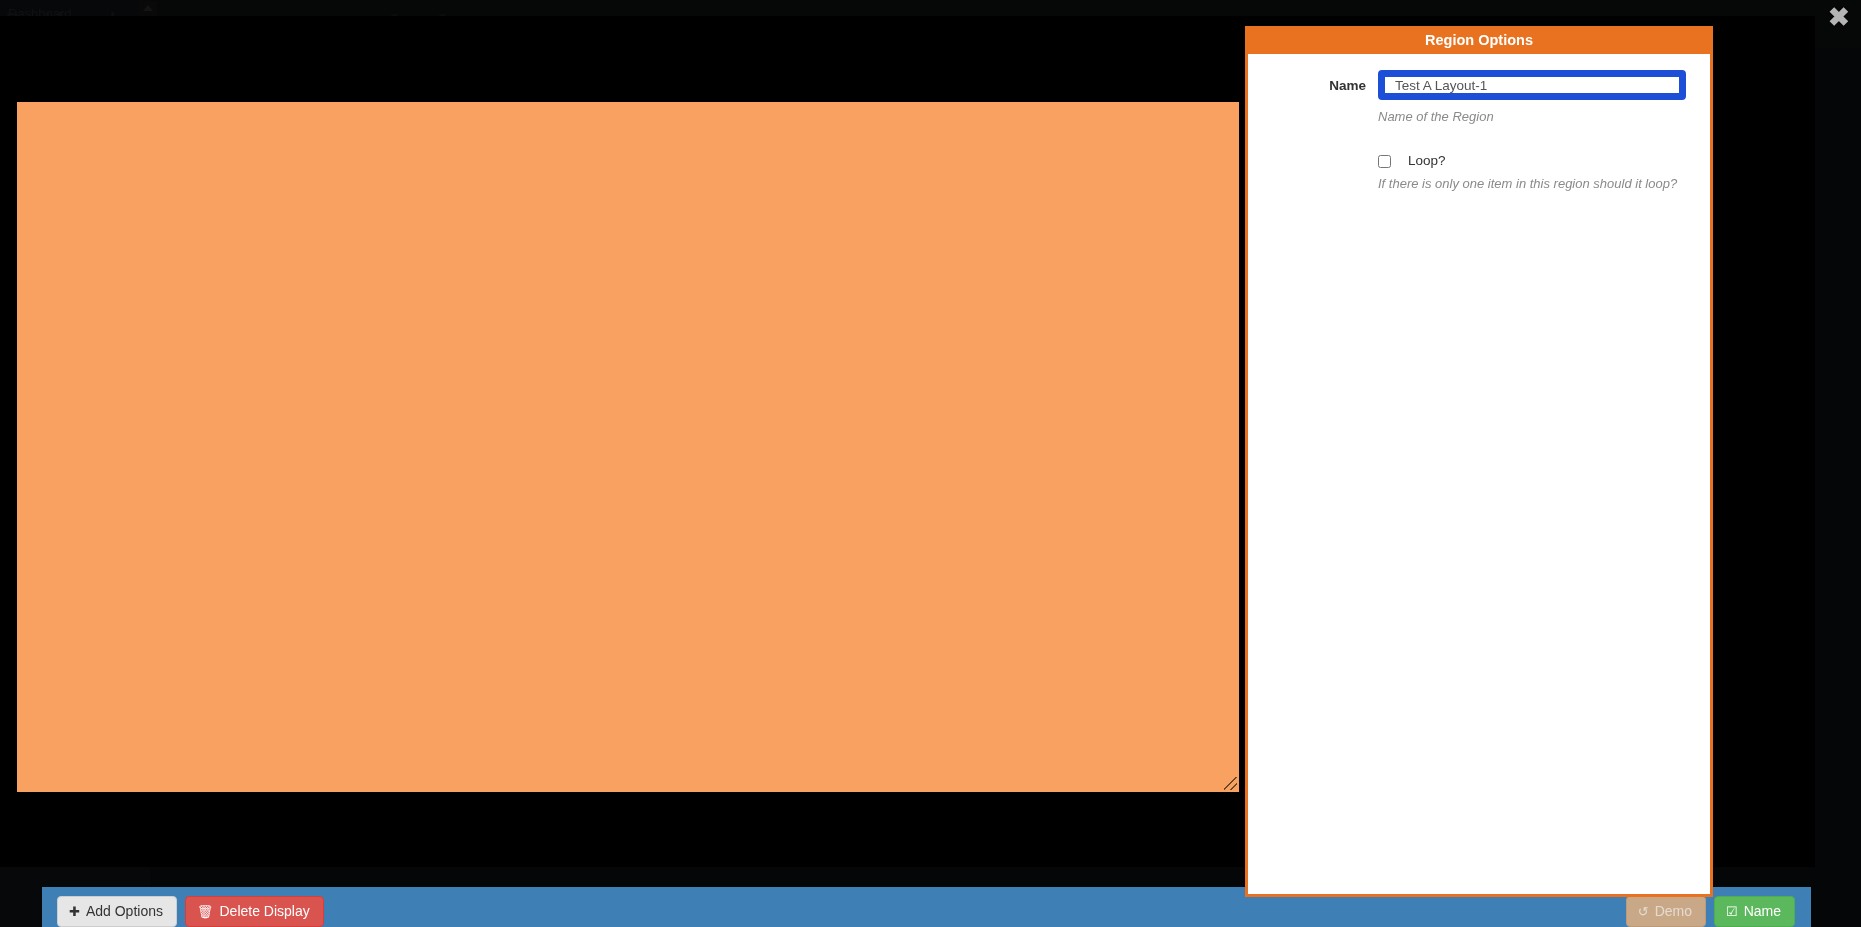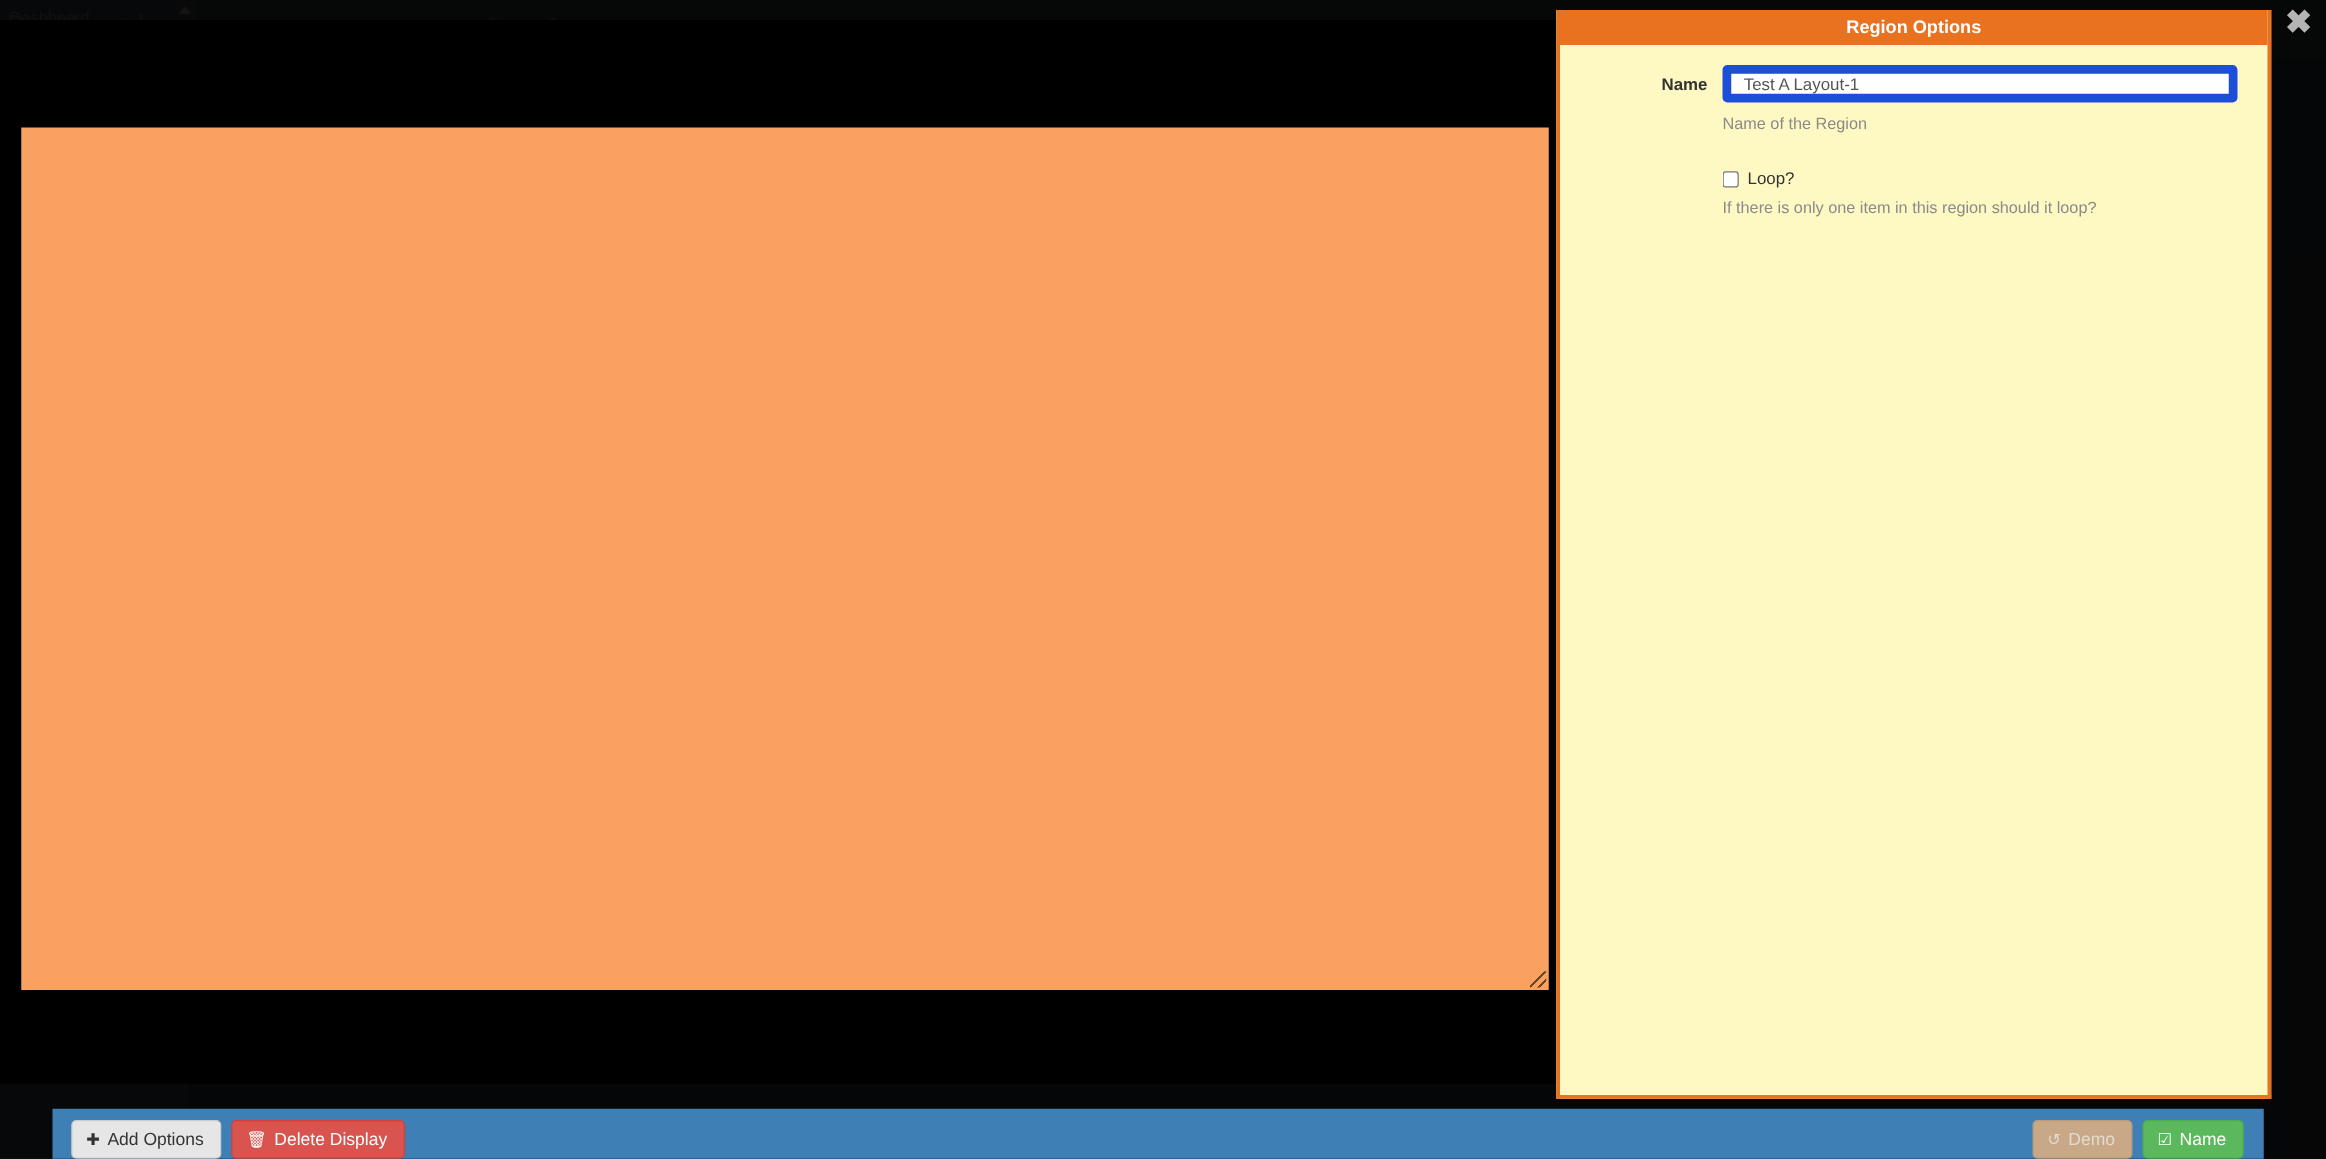--- a/index.html
+++ b/index.html
@@ -215,23 +215,23 @@
   .btn-success {
     background: #5cb85c;
     border-color: #4cae4c;
     color: #fff;
   }
   .glyph { font-size: 13px; line-height: 13px; }
 
   
   .panel {
     position: absolute;
-    left: 1245px; top: 8px;
-    width: 572px; height: 871px;
-    background: #fef9c3;
+    left: 1245px; top: 26px;
+    width: 468px; height: 871px;
+    background: #ffffff;
     border: 3px solid #e8721f;
     border-top: none;
     display: flex;
     flex-direction: column;
   }
   .panel-header {
     background: #e8721f;
     color: #ffffff;
     font-size: 14.5px;
     font-weight: bold;
@@ -299,25 +299,26 @@
     font-size: 13.5px;
     font-family: "Liberation Sans", sans-serif;
     padding: 5px 10px;
     outline: none;
   }
   .help-text {
     font-size: 13px;
     color: #8a8a8a;
     margin-top: 9px;
     line-height: 16px;
+    font-style: italic;
   }
   .checkbox-row {
     display: flex;
     align-items: center;
-    gap: 7px;
+    gap: 17px;
     margin-top: 28px;
   }
   .checkbox-row input[type=checkbox] {
     width: 13px; height: 13px;
     margin: 0;
   }
   .checkbox-label {
     font-size: 13.5px;
     color: #333333;
     line-height: 16px;

